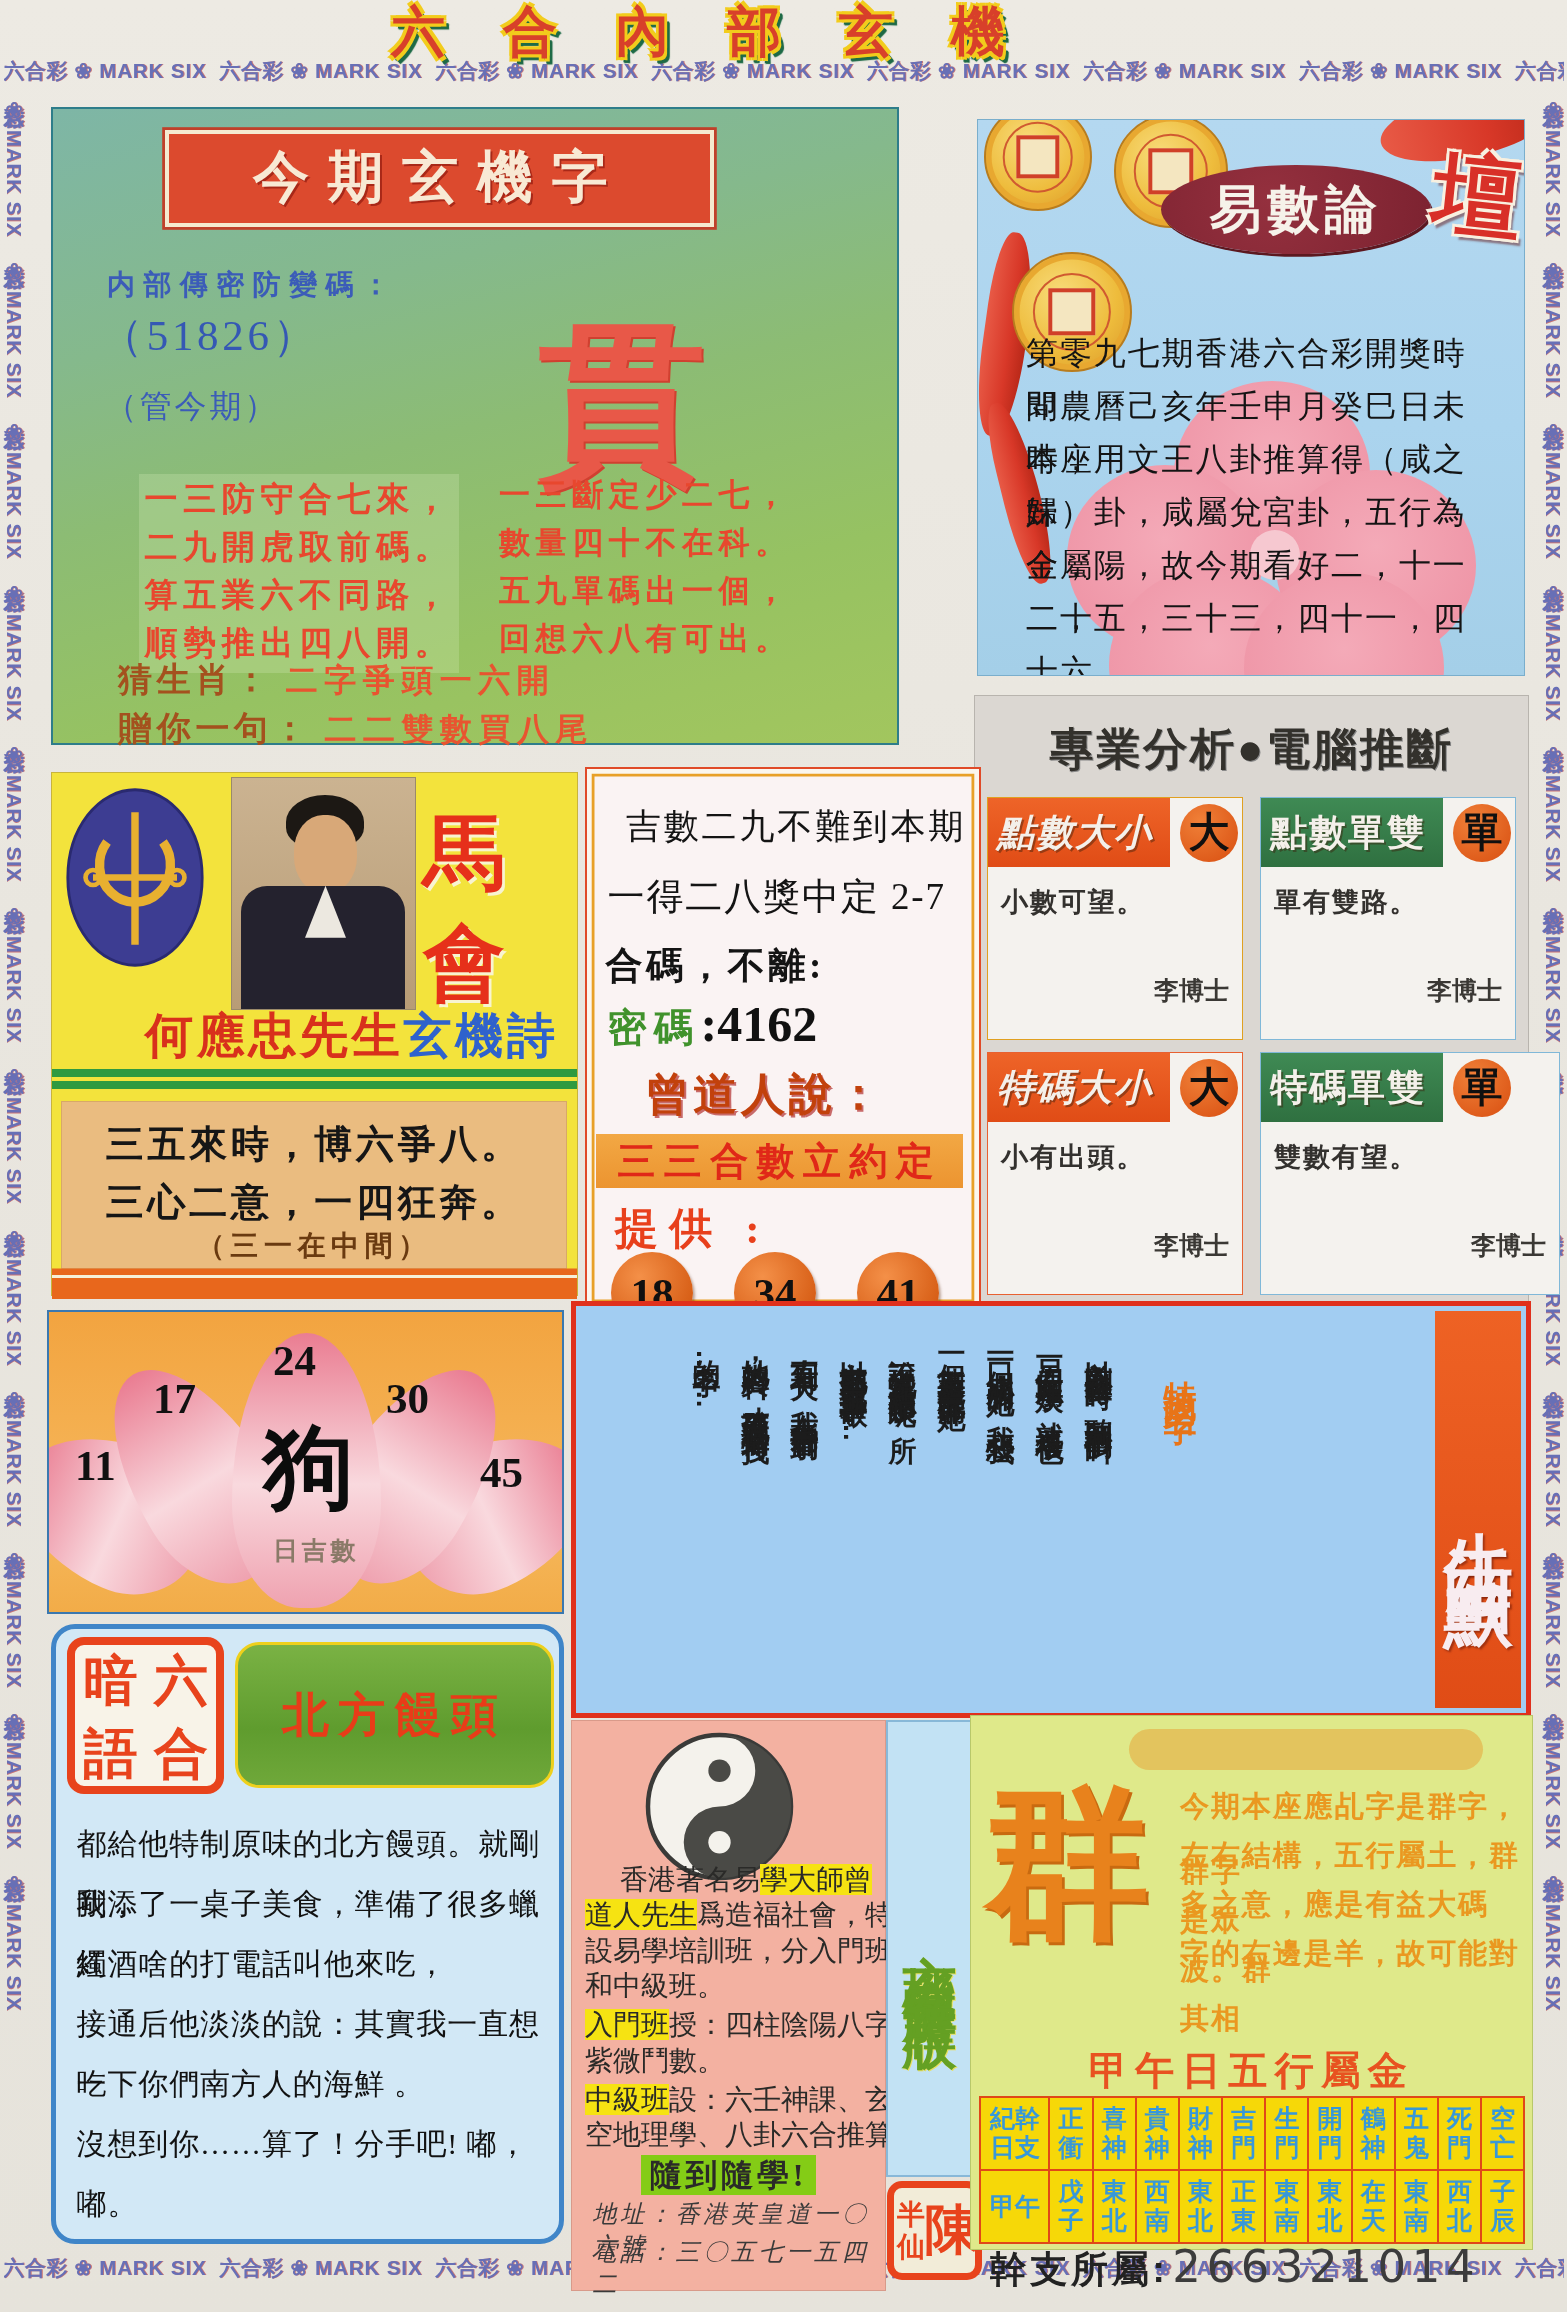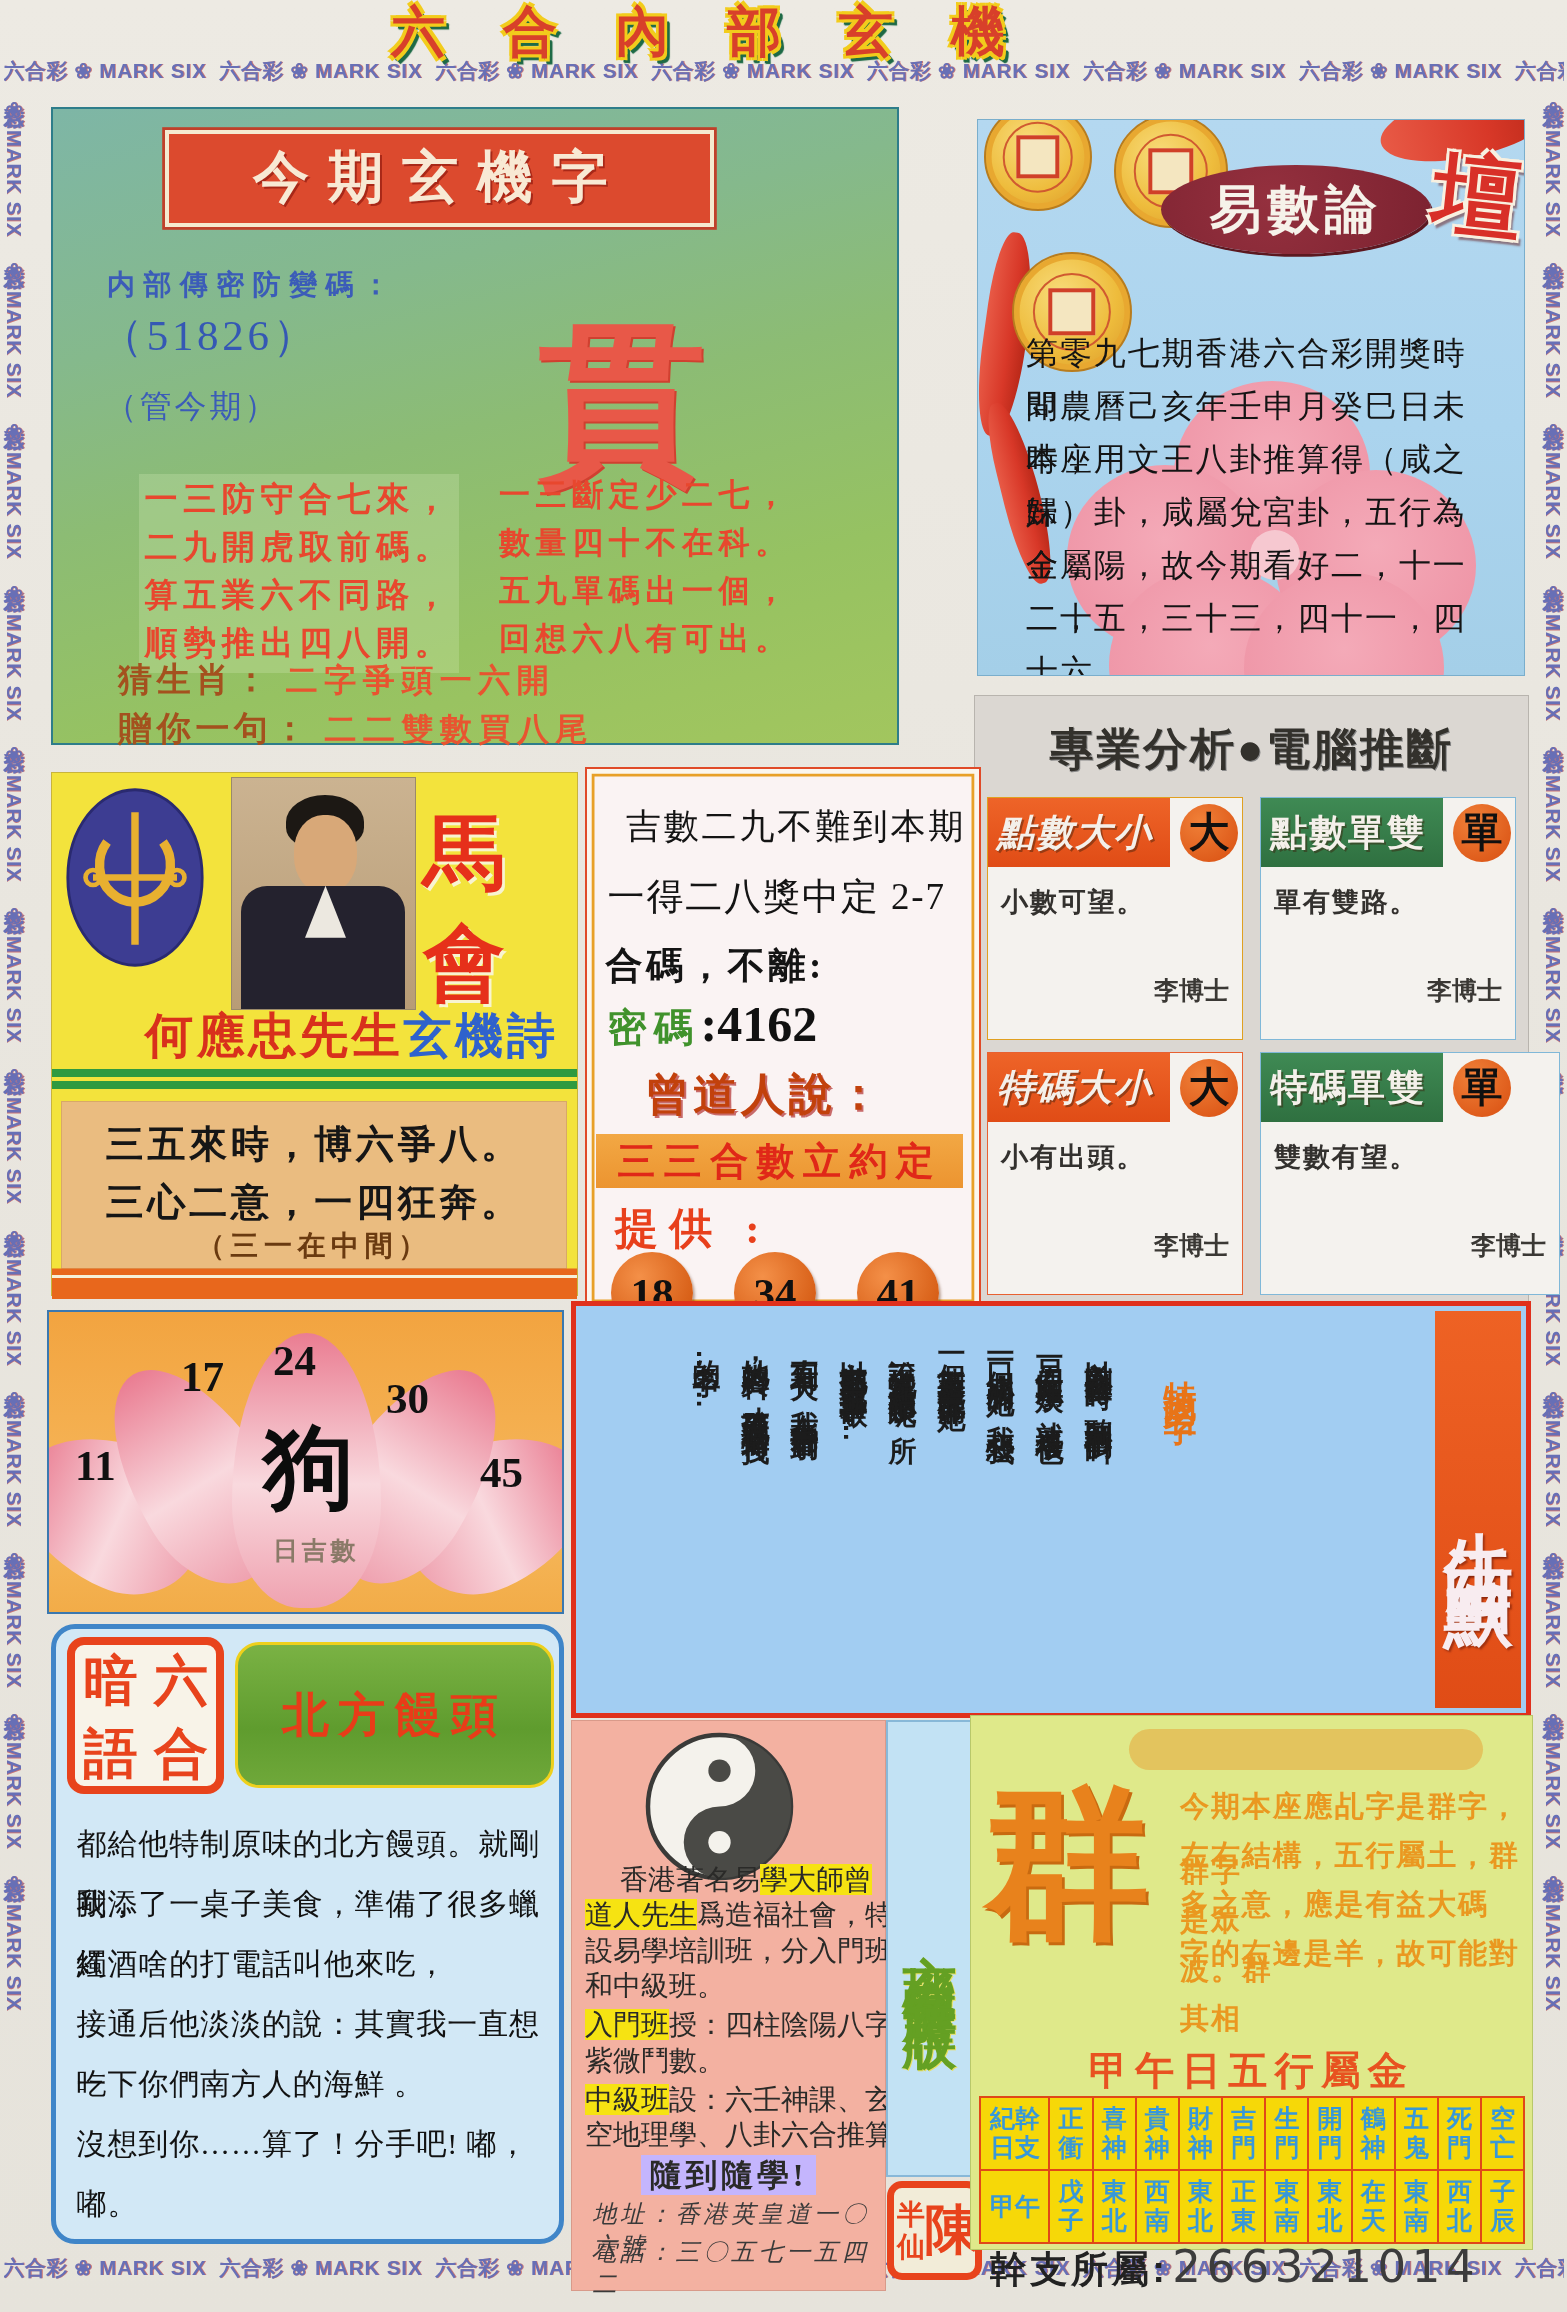--- a/index.html
+++ b/index.html
@@ -141,21 +141,21 @@
   .p-lotus{left:47px;top:1310px;width:513px;height:300px;border:2.8px solid #3a78b0;
     background:linear-gradient(180deg,#f2a440,#f6b85c 70%,#f2ac48);overflow:hidden;}
   .lpetal{position:absolute;background:linear-gradient(180deg,#ea7d92 0%,#f3b7c2 35%,#f9d9de 55%,#efa2b0 100%);
     border-radius:50% 50% 46% 46% / 62% 62% 38% 38%;}
   .lp-c{left:183px;top:20.5px;width:149px;height:275px;}
   .lp-l{left:80px;top:45px;width:132px;height:235px;transform:rotate(-32deg);}
   .lp-r{left:300px;top:45px;width:132px;height:235px;transform:rotate(32deg);}
   .lp-fl{left:-11.2px;top:104px;width:145px;height:192px;transform:rotate(-66deg);}
   .lp-fr{left:375px;top:104px;width:145px;height:192px;transform:rotate(66deg);}
   .lnum{position:absolute;font:bold 43px "Liberation Serif",serif;color:#111;}
-  .ln11{left:26px;top:129px;} .ln17{left:104px;top:40px;margin-left:28px;} .ln24{left:224px;top:24px;}
+  .ln11{left:26px;top:129px;} .ln17{left:104px;top:62px;} .ln24{left:224px;top:24px;}
   .ln30{left:337px;top:62px;} .ln45{left:431px;top:136px;}
   .l-dog{left:214px;top:95px;font:bold 91px "Liberation Serif",serif;color:#0c0c0c;}
   .l-cap{left:224px;top:222px;font:bold 25px "Liberation Sans",sans-serif;color:#8a7a68;letter-spacing:3.7px;}
   
   .p-humor{left:571px;top:1301px;width:960px;height:417px;background:#a2cdf2;
     border:5.6px solid #e0301c;box-sizing:border-box;}
   .h-strip{position:absolute;right:4.7px;top:4.7px;bottom:4.7px;width:86px;background:linear-gradient(180deg,#ee6224,#e04c16);
     display:flex;align-items:center;justify-content:center;}
   .h-title{writing-mode:vertical-rl;font:bold 69px "Liberation Serif",serif;color:#f8ecf0;
     letter-spacing:17px;text-shadow:1.9px 1.9px 1.9px rgba(120,30,10,.6);}
@@ -181,21 +181,21 @@
   
   .p-master{left:571px;top:1720px;width:313px;height:569px;background:#f3b1a1;border:0.9px solid #d89a8a;}
   .yy{left:73px;top:11.2px;width:149px;height:149px;}
   .mt{position:absolute;width:298px;font:28px "Liberation Serif",serif;color:#2a2a28;white-space:nowrap;}
   .hl{background:#f6e312;}
   .mt1{left:48px;top:140px;} .mt2{left:13px;top:175px;} .mt3{left:13px;top:211px;}
   .mt4{left:13px;top:246px;}
   .mt5{left:13px;top:285px;} .mt6{left:13px;top:321px;}
   .mt7{left:13px;top:360px;} .mt8{left:13px;top:395px;}
   .m-slogan{left:0;top:433px;width:100%;text-align:center;font:bold 32px "Liberation Serif",serif;}
-  .m-slogan span{background:#c4b5fd;padding:1.9px 9.3px;color:#2a2a28;letter-spacing:3.7px;}
+  .m-slogan span{background:#84cc16;padding:1.9px 9.3px;color:#2a2a28;letter-spacing:3.7px;}
   .m-addr{left:20.5px;top:477px;font:italic 24px "Liberation Serif",serif;color:#3a3a3a;letter-spacing:3.7px;}
   .m-tel{left:20.5px;top:515px;font:italic 24px "Liberation Serif",serif;color:#3a3a3a;letter-spacing:3.7px;}
   
   .p-strip{left:886px;top:1720px;width:86px;height:457px;background:#c2e2f4;border:2.8px solid #88b8d8;
     box-sizing:border-box;display:flex;align-items:center;justify-content:center;}
   .strip-title{writing-mode:vertical-rl;font:bold 54px "Liberation Serif",serif;color:#64a023;
     letter-spacing:13px;text-shadow:0.9px 0.9px 0 #e8e060;}
   .p-seal2{left:887px;top:2181px;width:95px;height:99px;background:#f2ecd8;
     border:7.5px solid #e8431c;border-radius:15px;box-sizing:border-box;display:flex;}
   .seal2-left{width:42%;display:flex;flex-direction:column;align-items:center;justify-content:center;}

